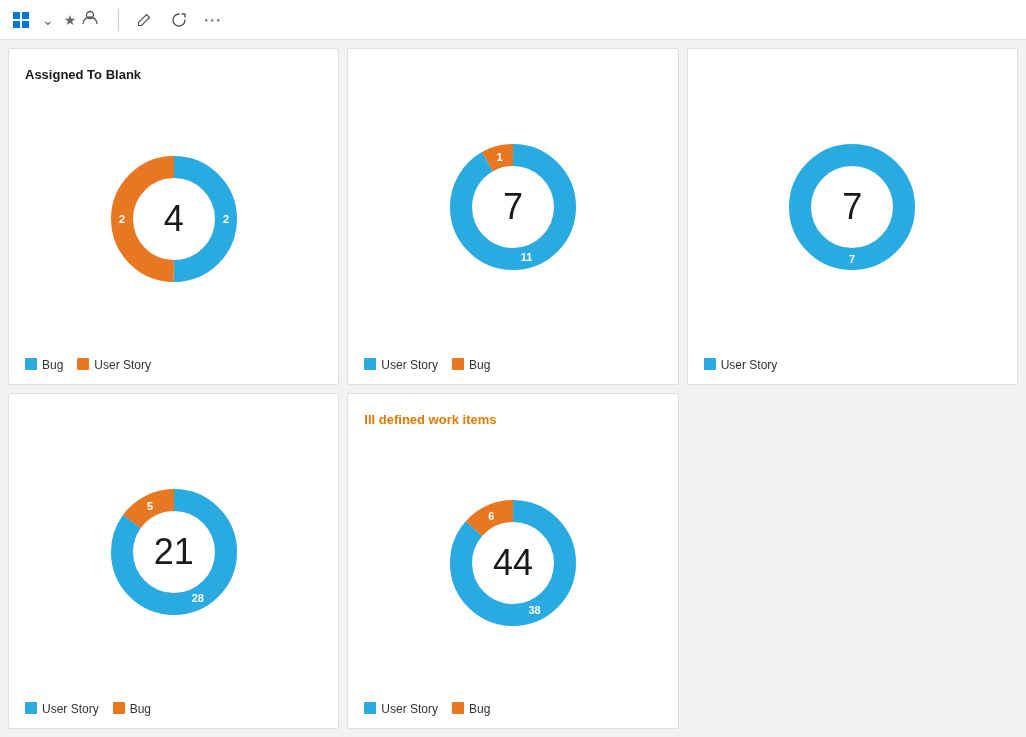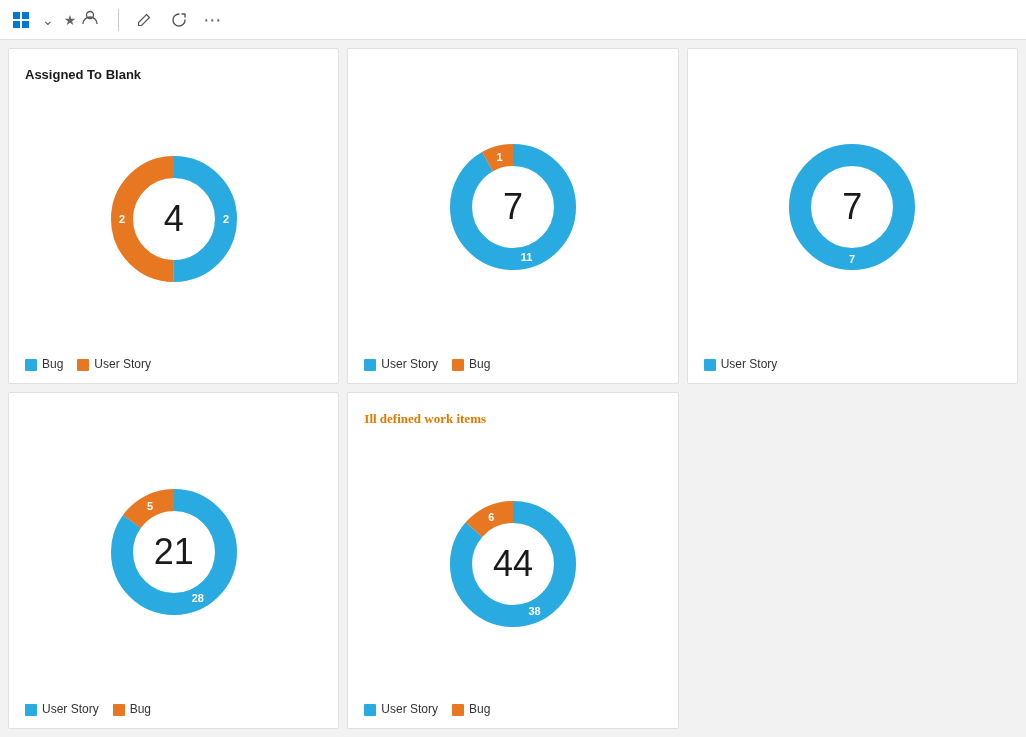--- a/index.html
+++ b/index.html
@@ -60,21 +60,21 @@
       padding: 18px 16px 12px;
       display: flex;
       flex-direction: column;
     }
     .card-title {
       font-size: 13px;
       font-weight: 600;
       color: #1a1a1a;
       margin-bottom: 8px;
     }
-    .card-title.orange { color: #e07a00; font-family: Liberation Serif, serif; }
+    .card-title.orange { color: #e07a00; }
     .card-chart-area {
       flex: 1;
       display: flex;
       align-items: center;
       justify-content: center;
       position: relative;
     }
     .donut-wrap {
       position: relative;
       width: 160px;
@@ -93,21 +93,21 @@
       color: #1a1a1a;
     }
     .card-legend {
       display: flex;
       gap: 14px;
       margin-top: 10px;
       flex-wrap: wrap;
     }
     .legend-item {
       display: flex;
-      align-items: flex-end;
+      align-items: flex-start;
       gap: 5px;
       font-size: 12px;
       color: #333;
     }
     .legend-dot {
       width: 12px; height: 12px;
       border-radius: 1px;
       flex-shrink: 0;
     }
 

